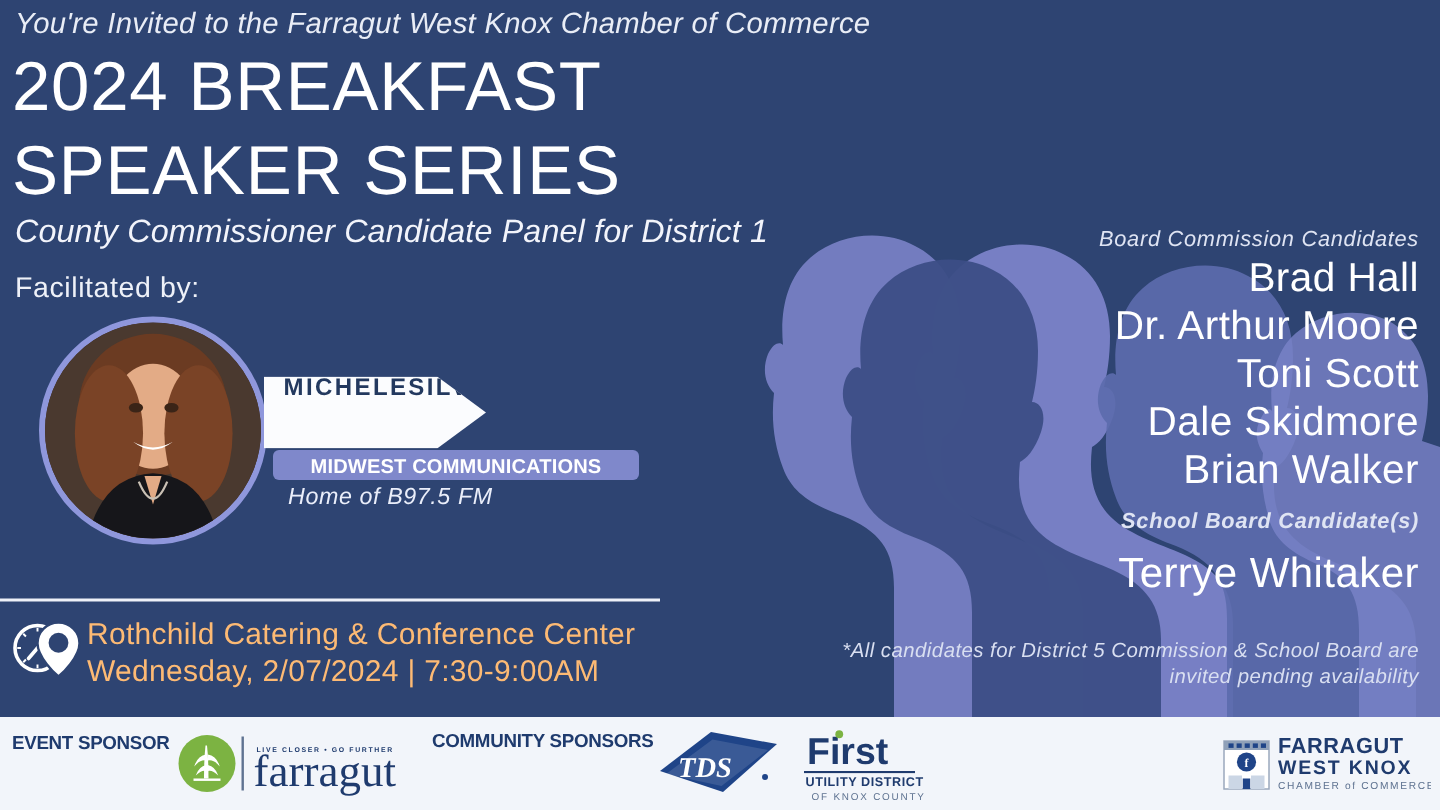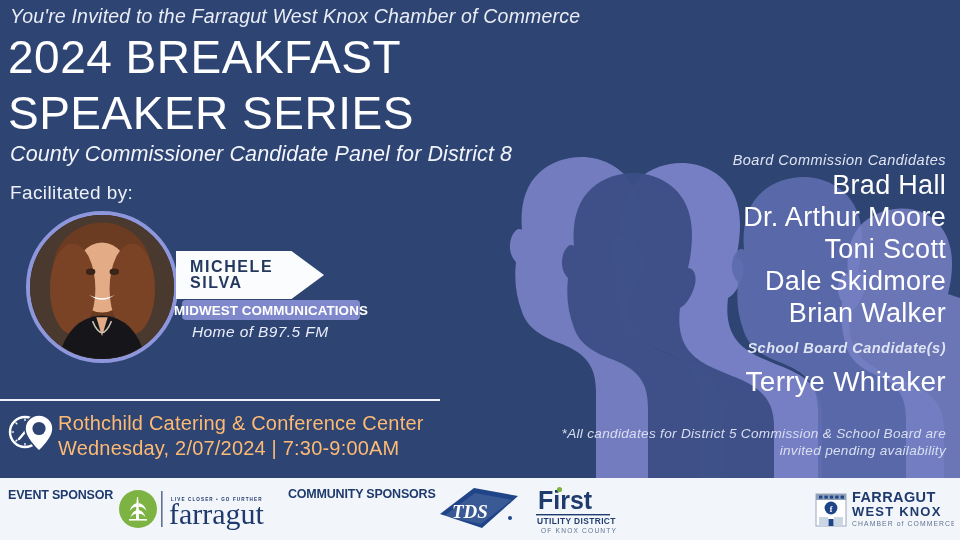--- a/index.html
+++ b/index.html
@@ -40,29 +40,29 @@
     position:absolute;left:26px;top:211px;width:152px;height:152px;
     border-radius:50%;border:4px solid #8f97dc;box-sizing:border-box;
     overflow:hidden;background:#3a2a22;
   }
   #headshot svg{display:block;width:100%;height:100%;}
 
   #name-banner{
     position:absolute;left:176px;top:251px;width:148px;height:48px;
     background:#fbfcfe;
     clip-path:polygon(0 0,78% 0,100% 50%,78% 100%,0 100%);
-    display:flex;flex-direction:column;justify-content:center;
+    display:flex;flex-direction:row;justify-content:center;
     padding-left:14px;box-sizing:border-box;
   }
   .banner-name{
     font-size:16px;font-weight:bold;color:#23395f;
     letter-spacing:1.6px;line-height:1.02;white-space:nowrap;
   }
   #org-bar{
-    position:absolute;left:182px;top:300px;width:178px;height:20px;
+    position:absolute;left:182px;top:300px;width:244px;height:20px;
     background:#7f88cb;border-radius:4px;
     display:flex;align-items:center;justify-content:center;
   }
   #org-bar span{
     font-size:13.4px;font-weight:bold;color:#ffffff;letter-spacing:.1px;white-space:nowrap;
   }
   .home-of{
     position:absolute;left:192px;top:323px;
     font-size:15.5px;font-style:italic;color:#eaeefa;letter-spacing:.4px;white-space:nowrap;
   }
@@ -155,21 +155,21 @@
 
     <path fill="#7b83c8" opacity="0.8" d="M906 540 L906 420 C906 396 898 384 878 376 C860 368 850 360 846 346
          C842 332 840 318 842 302 C838 296 836 288 840 280 C844 272 846 272 848 274
          C846 254 850 234 864 222 C880 208 906 204 926 214 C944 224 952 242 952 264
          C952 276 950 286 948 294 L960 298 L960 540 Z"></path>
   </svg>
 
   <div class="invite">You're Invited to the Farragut West Knox Chamber of Commerce</div>
   <div class="bigtitle" id="title-line1">2024 BREAKFAST</div>
   <div class="bigtitle" id="title-line2">SPEAKER SERIES</div>
-  <div class="subtitle">County Commissioner Candidate Panel for District 8</div>
+  <div class="subtitle">County Commissioner Candidate Panel for District 1</div>
 
   <div class="facil-label">Facilitated by:</div>
 
   <div id="headshot">
     <svg viewBox="0 0 152 152">
       <rect x="0" y="0" width="152" height="152" fill="#4a392f"></rect>
       <ellipse cx="76" cy="58" rx="52" ry="50" fill="#6b3b22"></ellipse>
       <ellipse cx="76" cy="66" rx="30" ry="37" fill="#e3ab86"></ellipse>
       <ellipse cx="45" cy="78" rx="24" ry="48" fill="#7a4326"></ellipse>
       <ellipse cx="108" cy="78" rx="24" ry="48" fill="#7a4326"></ellipse>

